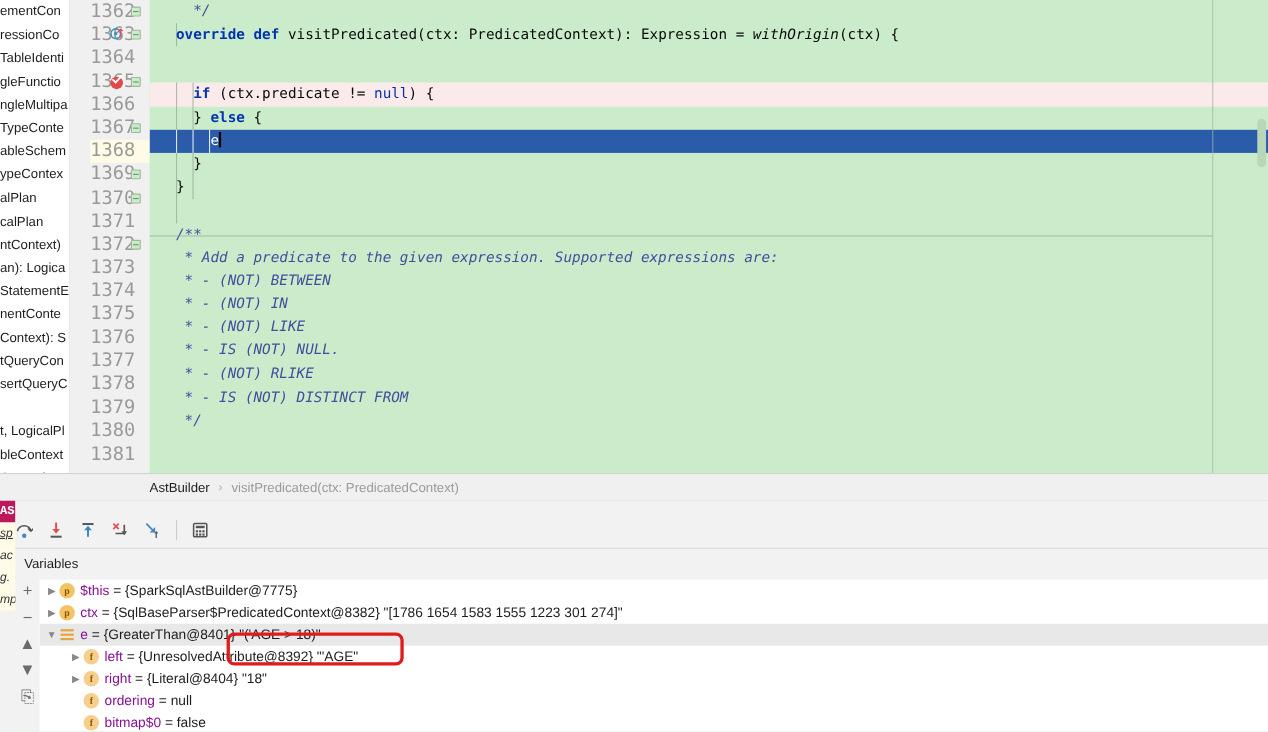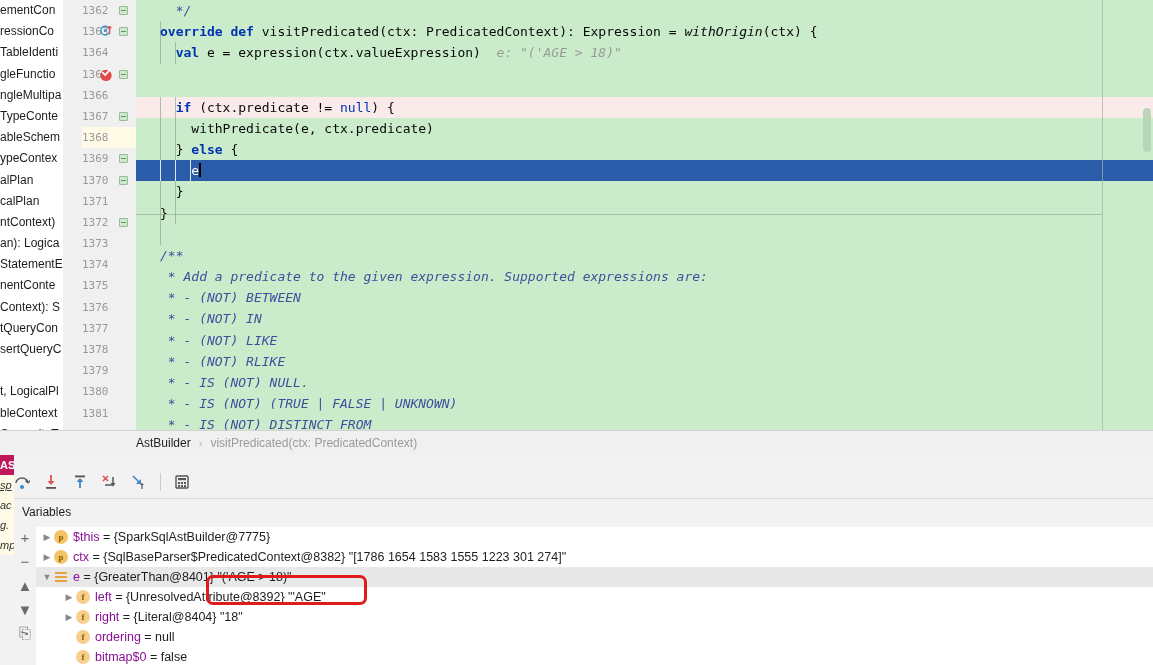--- a/index.html
+++ b/index.html
@@ -29,21 +29,21 @@
     font-family: "Liberation Sans", sans-serif;
   }
 
   
   .gutter {
     position: absolute; left: 63px; top: 0; width: 73px; height: 430px;
     background: #f0f0f0; overflow: hidden;
   }
   .gutter-row {
     position: relative; height: 21.2px; line-height: 21.2px;
-    font-family: "DejaVu Sans Mono", monospace; font-size: 11px;
+    font-family: "DejaVu Sans Mono", monospace; font-size: 17px;
     color: #999999; text-align: right; padding-right: 42px; margin-left: 19px;
   }
   .gutter-row.current { background: #fffbe6; }
   .g-icons { position: absolute; right: 4px; top: 0; width: 38px; height: 21.2px; }
 
   .fold-mark {
     position: absolute; right: 4px; top: 6px; width: 9px; height: 9px;
     border: 1px solid #9cb99c; background: #cbeccb; box-sizing: border-box;
     border-radius: 1px;
   }
@@ -259,36 +259,33 @@
         <div class="gutter-row">1377<div class="g-icons"></div></div>
         <div class="gutter-row">1378<div class="g-icons"></div></div>
         <div class="gutter-row">1379<div class="g-icons"></div></div>
         <div class="gutter-row">1380<div class="g-icons"></div></div>
         <div class="gutter-row">1381<div class="g-icons"></div></div>
       </div>
 
     <div class="code" id="code">
         <div class="code-row"><span class="code-text">  <span class="cm">*/</span></span></div>
         <div class="code-row"><span class="indent-guide" style="left:24px"></span><span class="code-text"><span class="kw">override</span> <span class="kw">def</span> visitPredicated(ctx: PredicatedContext): Expression = <span class="itl">withOrigin</span>(ctx) {</span></div>
-        <div class="code-row"><span class="indent-guide" style="left:24px"></span><span class="indent-guide" style="left:39px"></span><span class="code-text">  <span class="kw">val</span> e = expression(ctx.valueExpression)  <span class="hint">e: "('AGE &gt; 18)"</span></span></div>
         <div class="code-row warn"><span class="indent-guide" style="left:24px"></span><span class="indent-guide" style="left:39px"></span><span class="code-text">  <span class="kw">if</span> (ctx.predicate != <span class="kw2">null</span>) {</span></div>
-        <div class="code-row"><span class="indent-guide" style="left:24px"></span><span class="indent-guide" style="left:39px"></span><span class="code-text">    withPredicate(e, ctx.predicate)</span></div>
         <div class="code-row"><span class="indent-guide" style="left:24px"></span><span class="indent-guide" style="left:39px"></span><span class="code-text">  } <span class="kw">else</span> {</span></div>
         <div class="code-row sel"><span class="indent-guide" style="left:24px"></span><span class="indent-guide" style="left:39px"></span><span class="indent-guide" style="left:54px"></span><span class="code-text selwhite">    e<span class="caret"></span></span></div>
         <div class="code-row"><span class="indent-guide" style="left:24px"></span><span class="indent-guide" style="left:39px"></span><span class="code-text">  }</span></div>
         <div class="code-row"><span class="indent-guide" style="left:24px"></span><span class="indent-guide" style="left:39px"></span><span class="code-text">}</span></div>
         <div class="code-row"><span class="indent-guide" style="left:24px"></span><span class="code-text"></span></div>
         <div class="code-row"><span class="code-text"><span class="cm">/**</span></span></div>
         <div class="code-row"><span class="code-text"> <span class="cm">* Add a predicate to the given expression. Supported expressions are:</span></span></div>
         <div class="code-row"><span class="code-text"> <span class="cm">* - (NOT) BETWEEN</span></span></div>
         <div class="code-row"><span class="code-text"> <span class="cm">* - (NOT) IN</span></span></div>
         <div class="code-row"><span class="code-text"> <span class="cm">* - (NOT) LIKE</span></span></div>
+        <div class="code-row"><span class="code-text"> <span class="cm">* - IS (NOT) NULL.</span></span></div>
         <div class="code-row"><span class="code-text"> <span class="cm">* - (NOT) RLIKE</span></span></div>
-        <div class="code-row"><span class="code-text"> <span class="cm">* - IS (NOT) NULL.</span></span></div>
-        <div class="code-row"><span class="code-text"> <span class="cm">* - IS (NOT) (TRUE | FALSE | UNKNOWN)</span></span></div>
         <div class="code-row"><span class="code-text"> <span class="cm">* - IS (NOT) DISTINCT FROM</span></span></div>
         <div class="code-row"><span class="code-text"> <span class="cm">*/</span></span></div>
       </div>
 
     <div class="margin-guide"></div>
     <div class="sep-line" style="top:214px"></div>
     <div class="scroll-thumb"></div>
   </div>
 
   <div class="breadcrumb">
@@ -410,21 +407,21 @@
           <span style="width: 26px; flex: 0 0 auto;"></span>
           <span class="twisty"></span>
           <span class="vicon field">f</span>
           <span class="vname">bitmap$0&nbsp;</span>
           <span class="vval">= false</span>
         </div>
       </div>
   </div>
 
   <div class="far-left" id="far-left">
-      <div class="fl-row" style="background: #be185d; color: rgb(255, 255, 255); font-style: normal; font-weight: bold;">AS</div>
+      <div class="fl-row" style="background: #be185d; color: rgb(255, 255, 255); font-style: normal; font-weight: bold; font-family: Liberation Mono, monospace;">AS</div>
       <div class="fl-row" style="background: rgb(255, 251, 230); color: rgb(51, 51, 51); font-style: italic; font-weight: normal; text-decoration: underline;">sp</div>
       <div class="fl-row" style="background: rgb(255, 251, 230); color: rgb(51, 51, 51); font-style: italic; font-weight: normal;">ac</div>
       <div class="fl-row" style="background: rgb(255, 251, 230); color: rgb(51, 51, 51); font-style: italic; font-weight: normal;">g.</div>
       <div class="fl-row" style="background: rgb(255, 251, 230); color: rgb(51, 51, 51); font-style: italic; font-weight: normal;">mp</div>
     </div>
 
   <div class="red-annot"></div>
 </div>
 
 </body></html>

